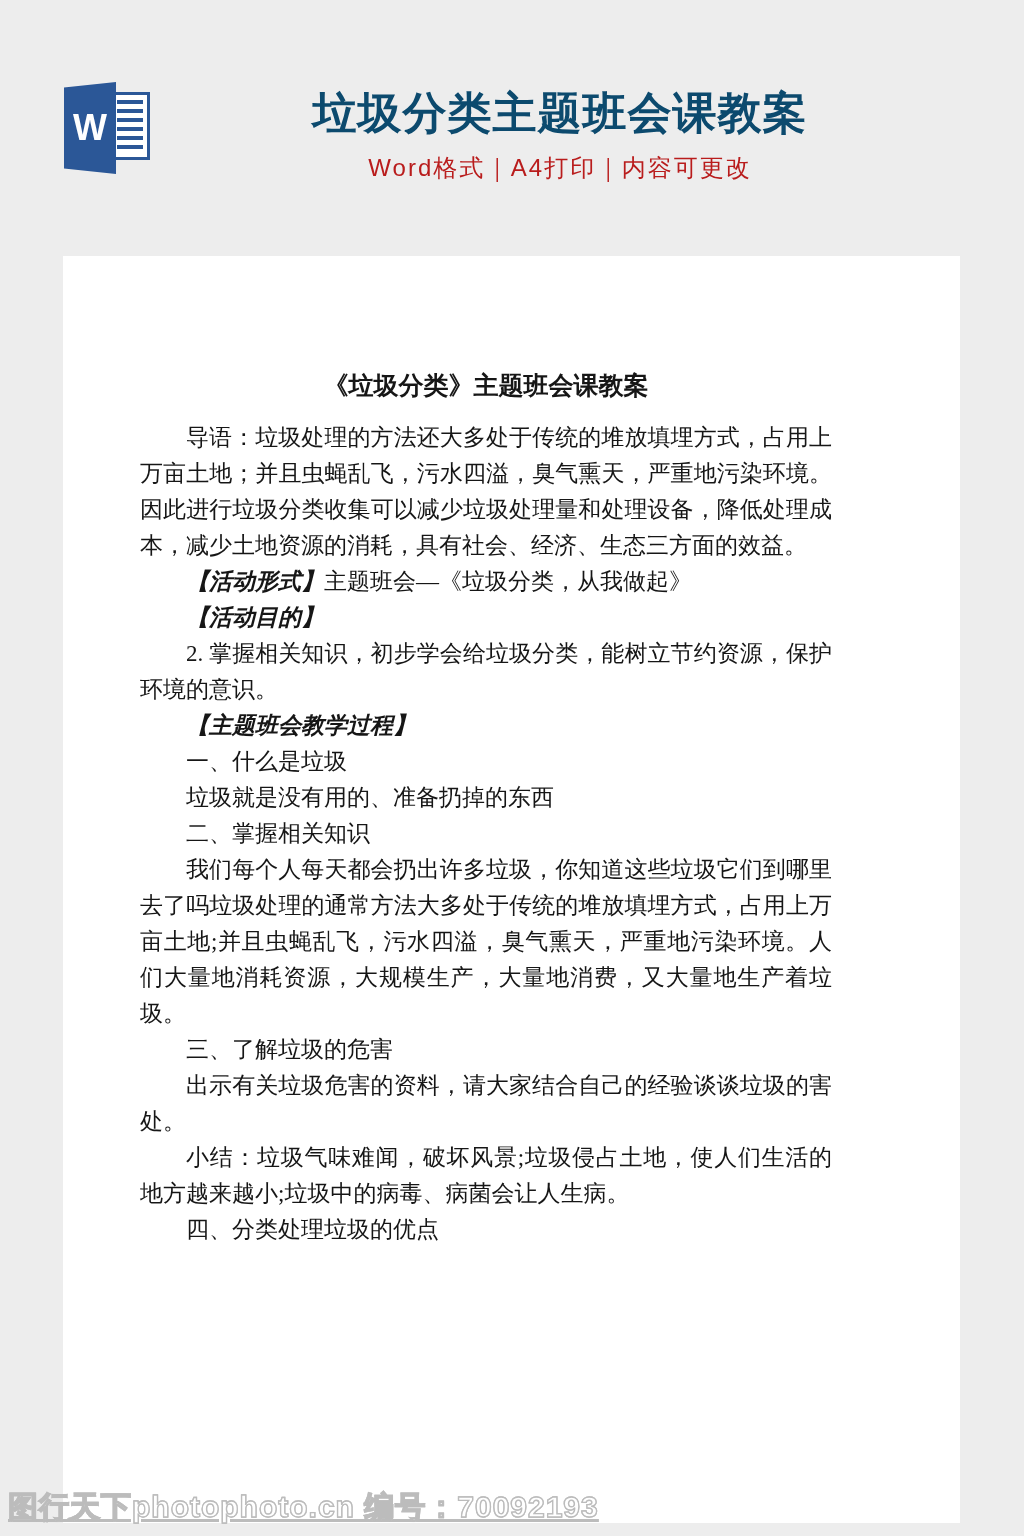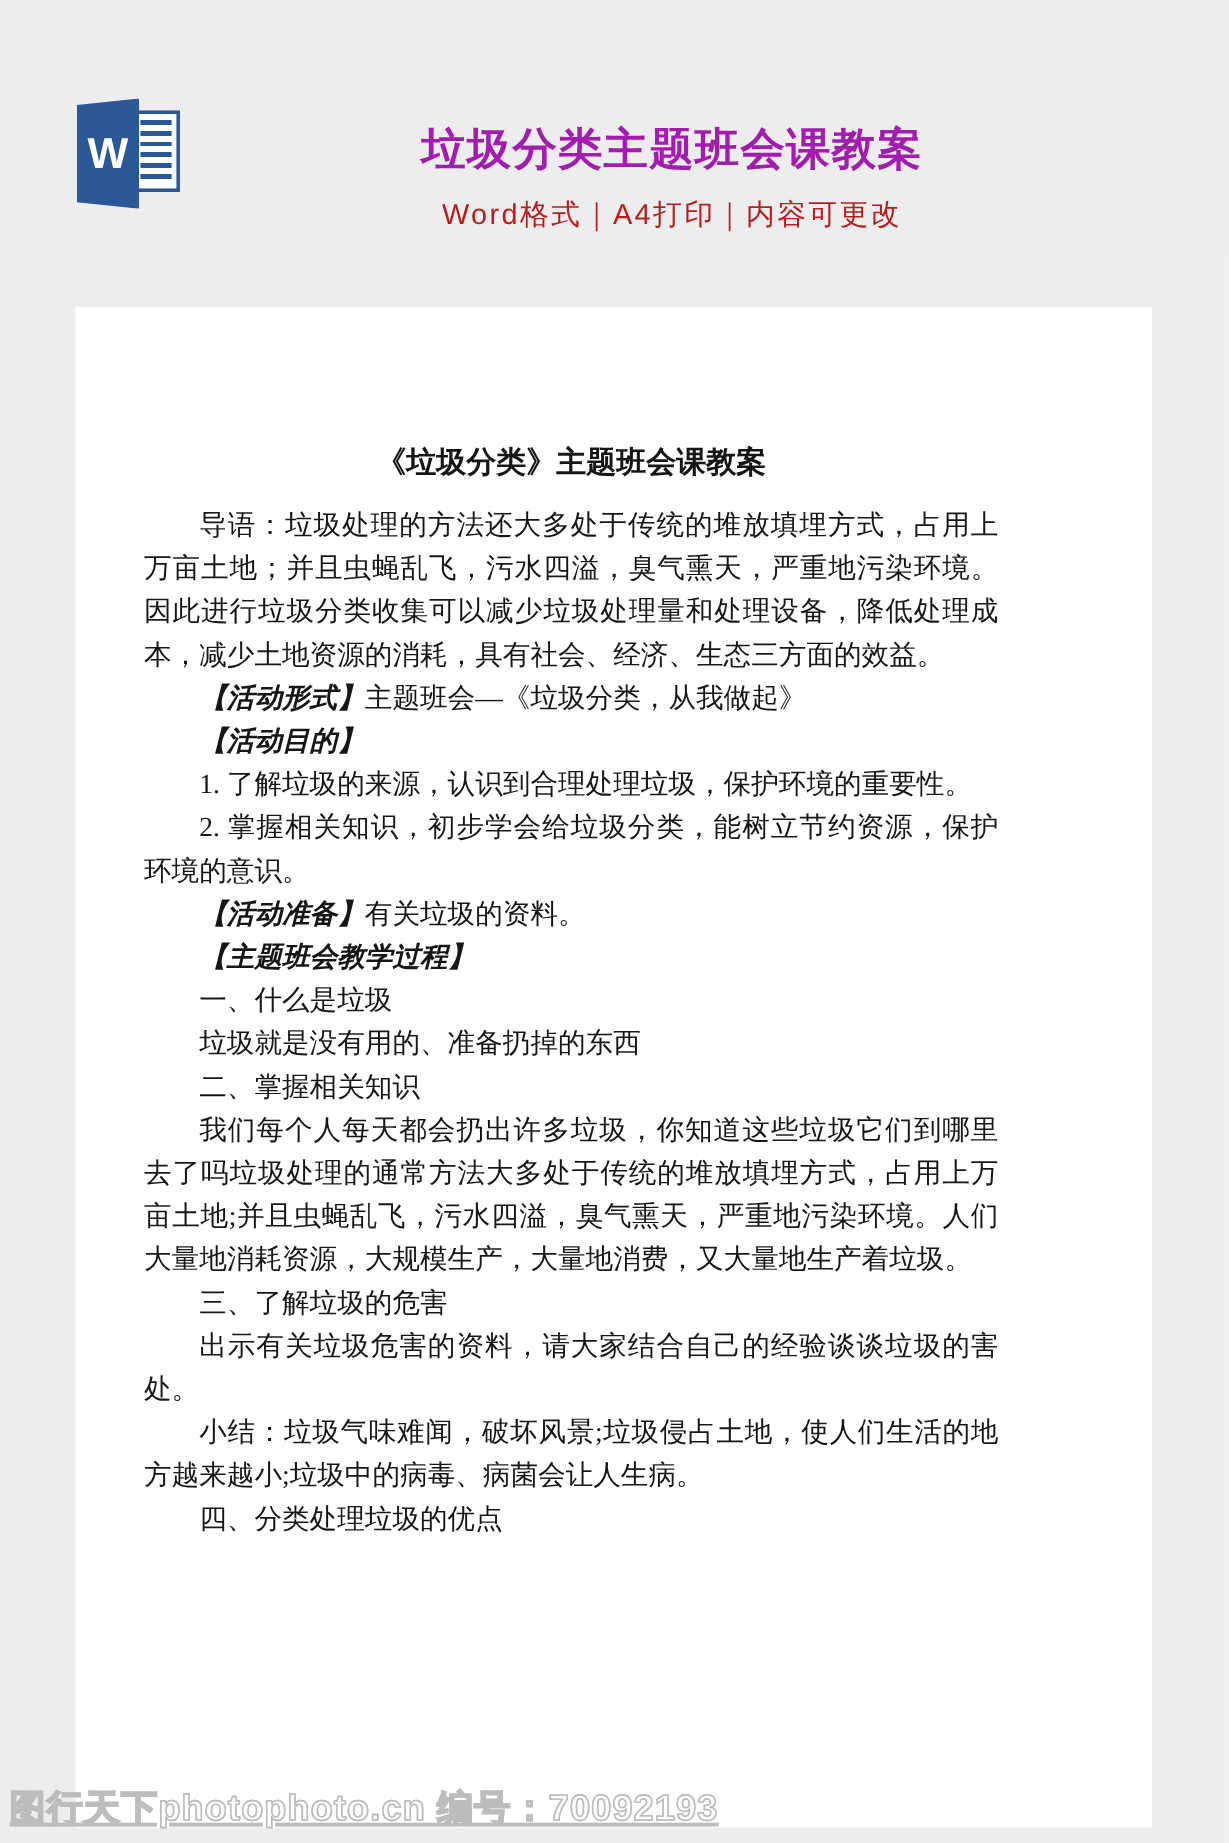--- a/index.html
+++ b/index.html
@@ -54,44 +54,44 @@
     line-height: 1;
   }
   .header-text {
     position: absolute;
     left: 96px;
     top: 88px;
     width: 928px;
     text-align: center;
   }
   .header-title {
-    margin: 16px;
-    font-size: 37px;
+    margin: 0;
+    font-size: 44px;
     font-weight: 700;
-    color: #a21caf;
+    color: #0c4a6e;
     letter-spacing: 1px;
     line-height: 1.15;
   }
   .header-subtitle {
     margin: 13px 0 0 0;
     font-size: 24px;
     color: #b91c1c;
     letter-spacing: 2px;
   }
 
   
   .doc-page {
     position: absolute;
     left: 63px;
     top: 256px;
     width: 897px;
     height: 1267px;
     background: #ffffff;
     box-sizing: border-box;
-    padding: 112px 128px 0 57px;
+    padding: 112px 128px 0 77px;
     font-family: "Liberation Serif", "DejaVu Serif", serif;
     color: #161616;
   }
   .doc-title {
     margin: 0 0 16px 0;
     text-align: center;
     font-size: 25px;
     font-weight: 700;
     line-height: 36px;
   }
@@ -139,23 +139,21 @@
       <p class="header-subtitle">Word格式｜A4打印｜内容可更改</p>
     </div>
   </header>
 
   <main class="doc-page">
     <h2 class="doc-title">《垃圾分类》主题班会课教案</h2>
     <div>
         <p class="para"><span>导语：垃圾处理的方法还大多处于传统的堆放填埋方式，占用上万亩土地；并且虫蝇乱飞，污水四溢，臭气熏天，严重地污染环境。因此进行垃圾分类收集可以减少垃圾处理量和处理设备，降低处理成本，减少土地资源的消耗，具有社会、经济、生态三方面的效益。</span></p>
         <p class="para"><span class="seg-bold">【活动形式】</span><span>主题班会—《垃圾分类，从我做起》</span></p>
         <p class="para"><span class="seg-bold">【活动目的】</span></p>
-        <p class="para"><span>1. 了解垃圾的来源，认识到合理处理垃圾，保护环境的重要性。</span></p>
         <p class="para"><span>2. 掌握相关知识，初步学会给垃圾分类，能树立节约资源，保护环境的意识。</span></p>
-        <p class="para"><span class="seg-bold">【活动准备】</span><span>有关垃圾的资料。</span></p>
         <p class="para"><span class="seg-bold">【主题班会教学过程】</span></p>
         <p class="para"><span>一、什么是垃圾</span></p>
         <p class="para"><span>垃圾就是没有用的、准备扔掉的东西</span></p>
         <p class="para"><span>二、掌握相关知识</span></p>
         <p class="para"><span>我们每个人每天都会扔出许多垃圾，你知道这些垃圾它们到哪里去了吗垃圾处理的通常方法大多处于传统的堆放填埋方式，占用上万亩土地;并且虫蝇乱飞，污水四溢，臭气熏天，严重地污染环境。人们大量地消耗资源，大规模生产，大量地消费，又大量地生产着垃圾。</span></p>
         <p class="para"><span>三、了解垃圾的危害</span></p>
         <p class="para"><span>出示有关垃圾危害的资料，请大家结合自己的经验谈谈垃圾的害处。</span></p>
         <p class="para"><span>小结：垃圾气味难闻，破坏风景;垃圾侵占土地，使人们生活的地方越来越小;垃圾中的病毒、病菌会让人生病。</span></p>
         <p class="para"><span>四、分类处理垃圾的优点</span></p>
       </div>

